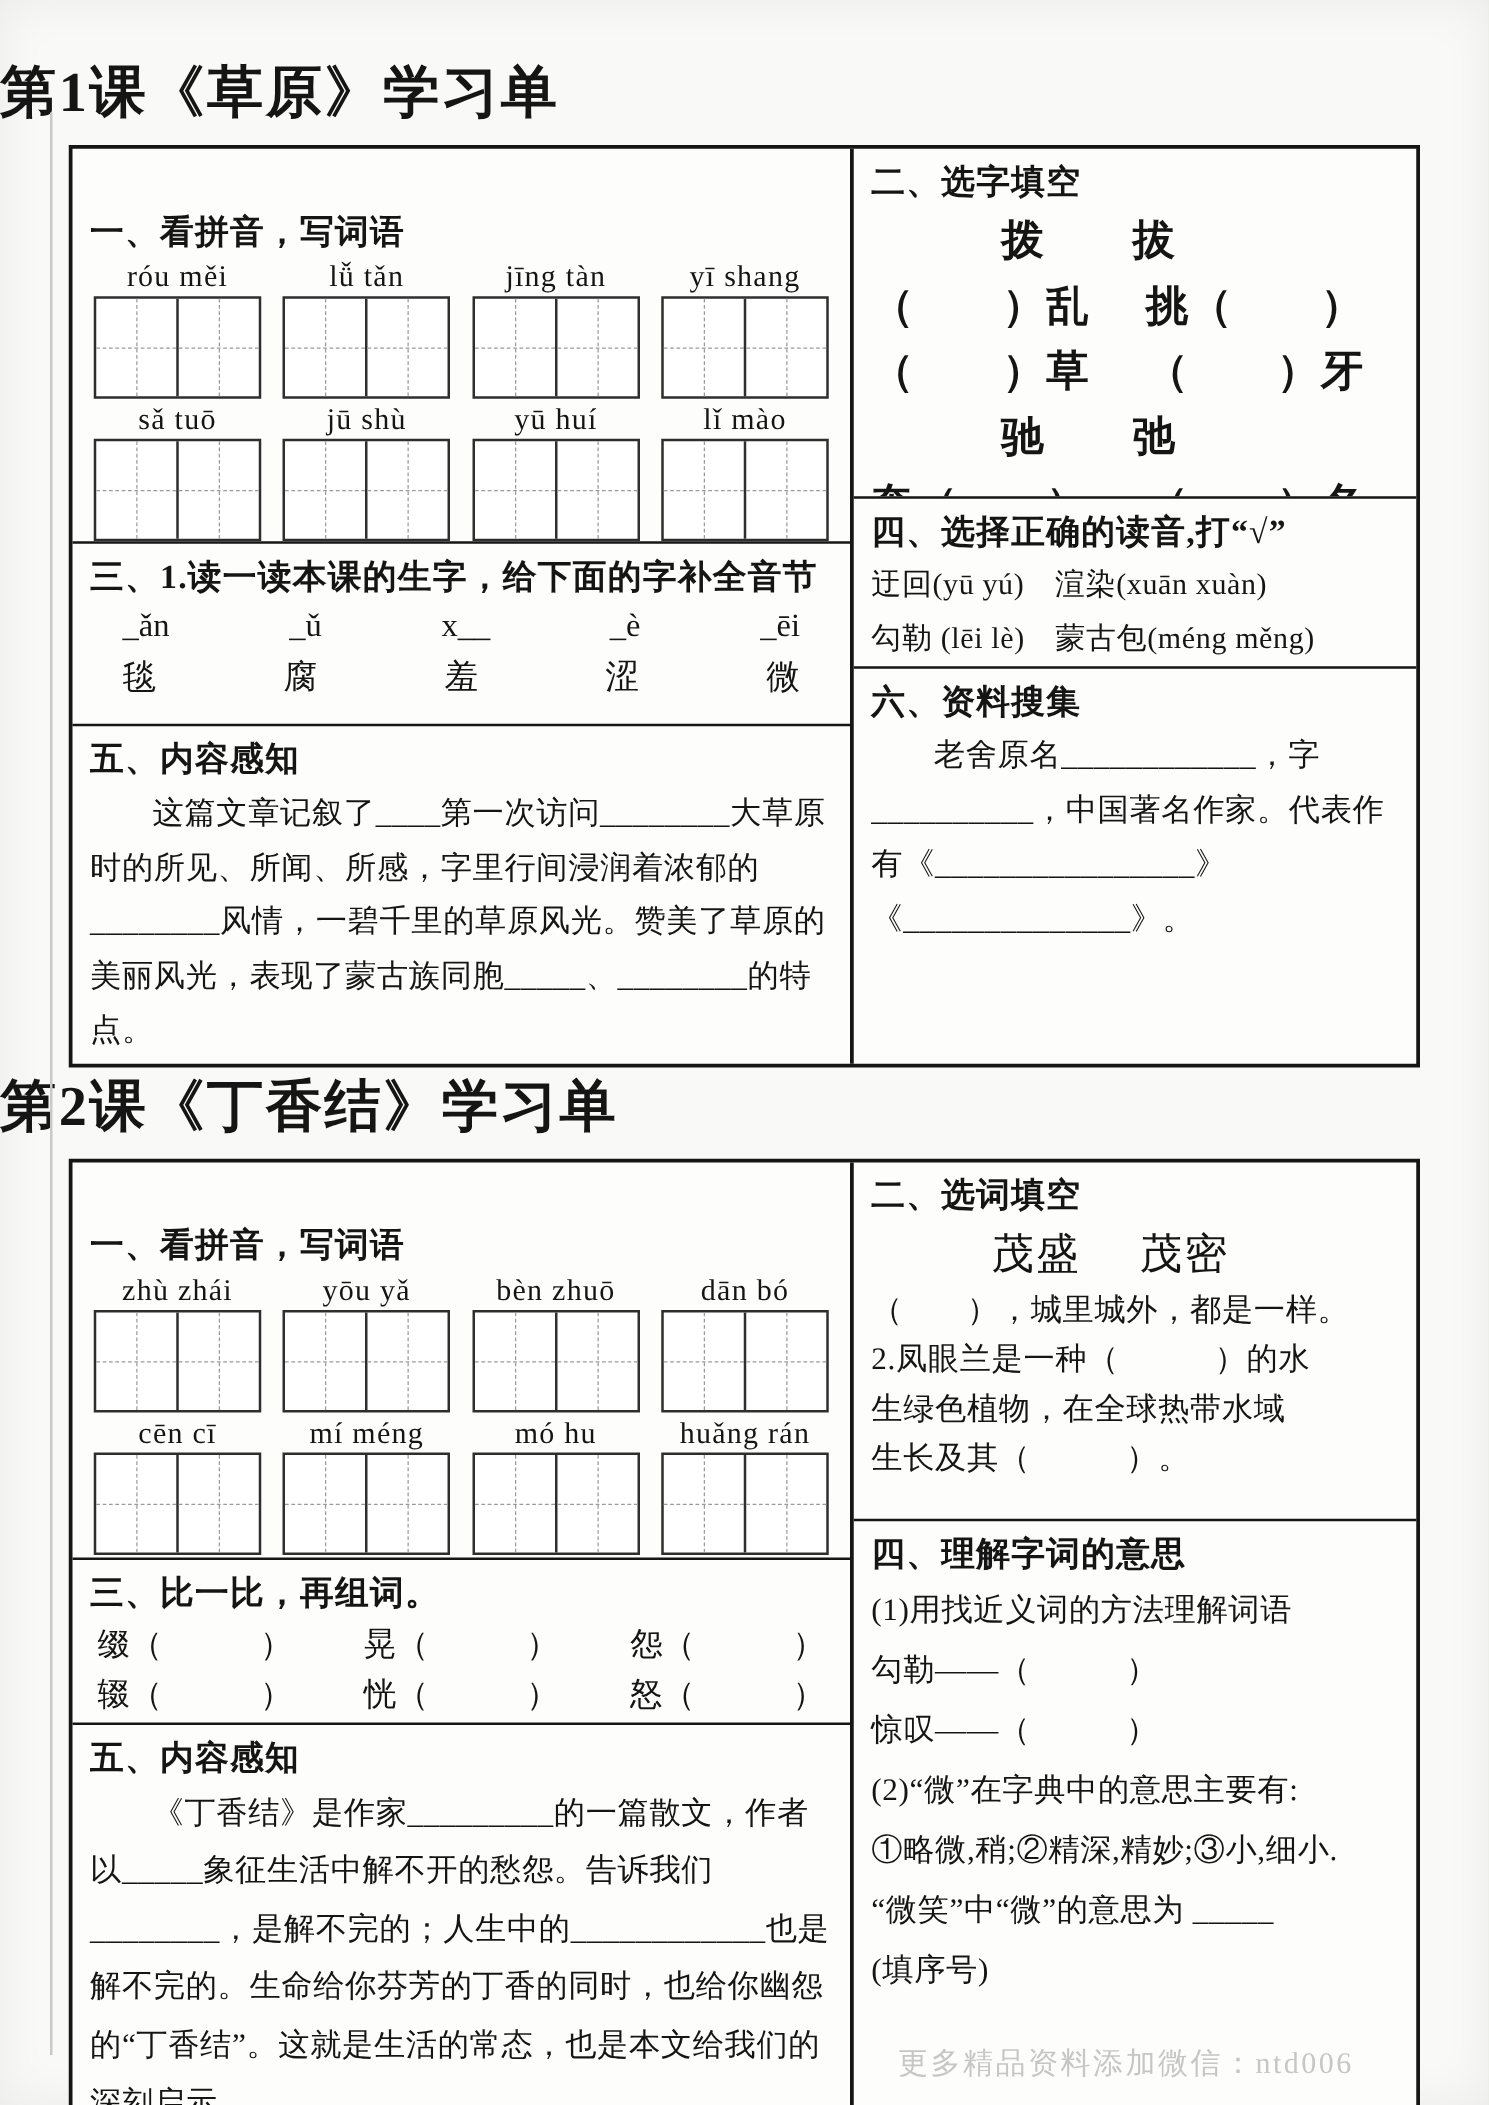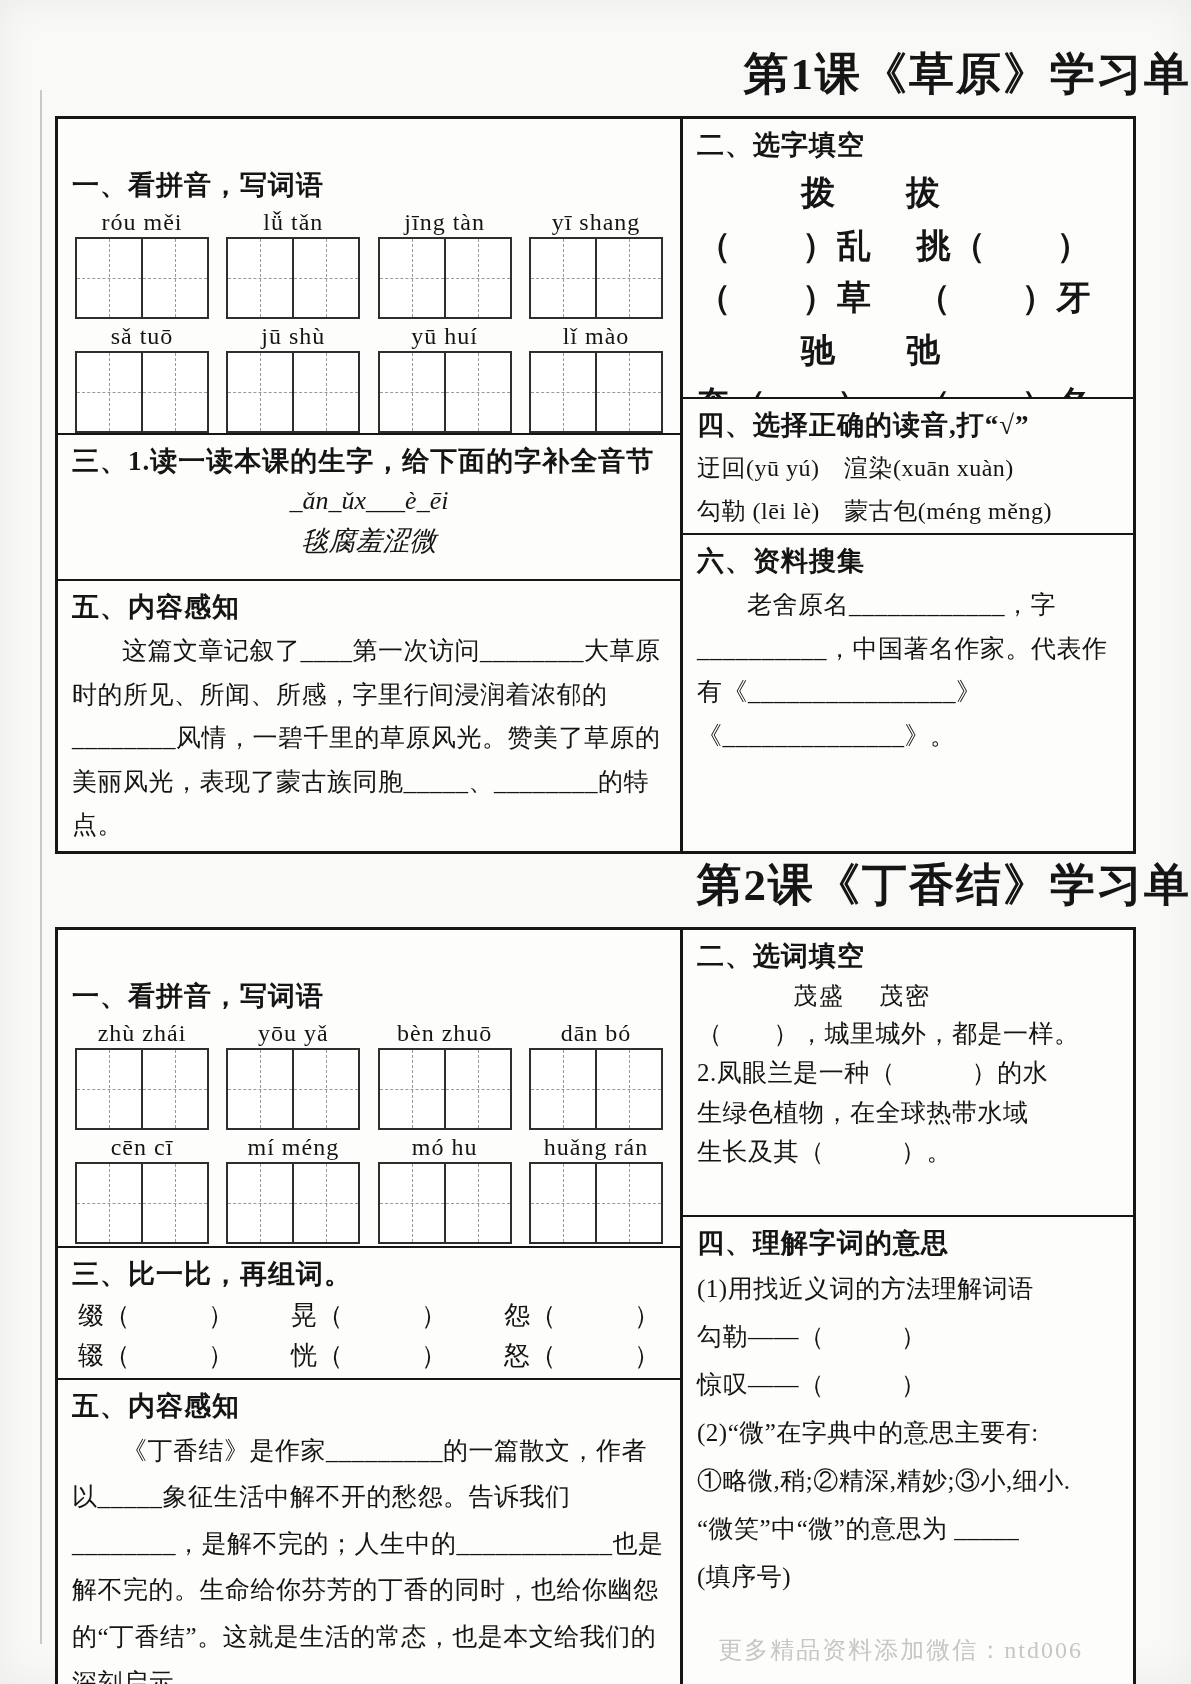--- a/index.html
+++ b/index.html
@@ -1,20 +1,20 @@
 <!DOCTYPE html>
 <html><head>
 <meta charset="utf-8">
 <style>
   html,body{margin:0;padding:0;background:#e9e9e7;}
   body{font-family:"Liberation Serif","DejaVu Serif",serif;color:#151515;}
   .page{position:relative;width:1191px;height:1684px;margin:0 auto;background:#f9f9f7;overflow:hidden;
         box-shadow:inset 0 0 40px rgba(0,0,0,0.06);}
   .page::before{content:"";position:absolute;left:40px;top:90px;bottom:40px;width:2px;background:#c9c9c5;}
-  .doc-title{margin:0;padding-top:44px;text-align:right;font-size:45px;font-weight:700;letter-spacing:2px;}
+  .doc-title{margin:0;padding-top:44px;text-align:left;font-size:45px;font-weight:700;letter-spacing:2px;}
   .doc-title.second{padding-top:1px;}
   .tbl{width:1081px;margin:12px auto 0;border:3px solid #161616;background:#fdfdfb;display:flex;box-sizing:border-box;}
   .col{display:flex;flex-direction:column;box-sizing:border-box;}
   .col.left{width:622px;margin-top:40px;}
   .col.right{flex:1;border-left:3px solid #161616;}
   .cell{box-sizing:border-box;padding:6px 14px 4px;overflow:hidden;}
   .cell + .cell{border-top:2px solid #161616;}
   .grow{flex:1;}
   .sec-h{font-size:27px;font-weight:700;margin:2px 0 4px;letter-spacing:1px;}
   
@@ -22,25 +22,25 @@
   .word{display:flex;flex-direction:column;align-items:center;width:136px;}
   .pinyin{font-size:24px;letter-spacing:1px;height:30px;line-height:30px;white-space:nowrap;}
   .tian{display:flex;border:2px solid #2e2e2e;background:#fff;}
   .tc{width:64px;height:78px;position:relative;}
   .tc + .tc{border-left:2px solid #2e2e2e;}
   .tc::before{content:"";position:absolute;left:50%;top:0;bottom:0;border-left:1px dashed #9a9a9a;}
   .tc::after{content:"";position:absolute;top:50%;left:0;right:0;border-top:1px dashed #9a9a9a;}
   
   .line{font-size:34px;line-height:1.55;letter-spacing:1px;font-weight:bold;}
   .line.indent{padding-left:104px;}
-  .srow{display:flex;justify-content:center;padding:0 26px;font-size:26px;line-height:1.4;font-style:italic;}
+  .srow{display:flex;justify-content:space-between;padding:0 26px;font-size:26px;line-height:1.4;}
   .srow.chars{font-size:27px;margin-top:4px;}
   .para{font-size:25px;line-height:1.74;text-indent:2em;margin:2px 0 0;letter-spacing:0.5px;}
   .rd-line{font-size:24px;line-height:1.8;letter-spacing:0.5px;white-space:nowrap;}
-  .opt-line{font-size:24px;padding-left:96px;letter-spacing:2px;line-height:1.5;}
+  .opt-line{font-size:34px;padding-left:96px;letter-spacing:2px;line-height:1.5;}
   .fill-line{font-size:25px;line-height:1.58;letter-spacing:0.5px;}
   .mean-line{font-size:25px;line-height:1.92;letter-spacing:0.5px;}
   .cmp-row{display:flex;justify-content:space-between;font-size:26px;line-height:1.55;padding:0 6px;}
   .watermark{position:absolute;top:1634px;right:108px;font-size:24px;color:#c6c6c3;letter-spacing:2px;}
 </style>
 </head>
 <body>
 
 <div class="page">
 

